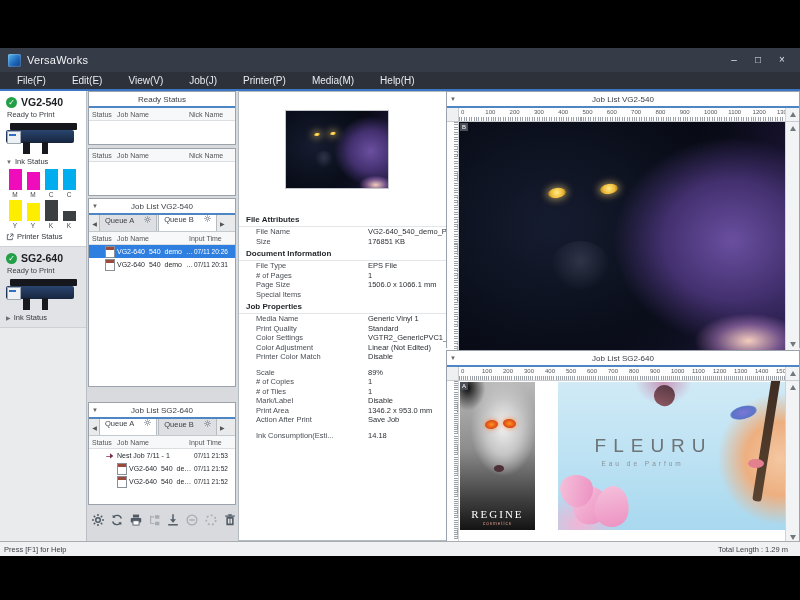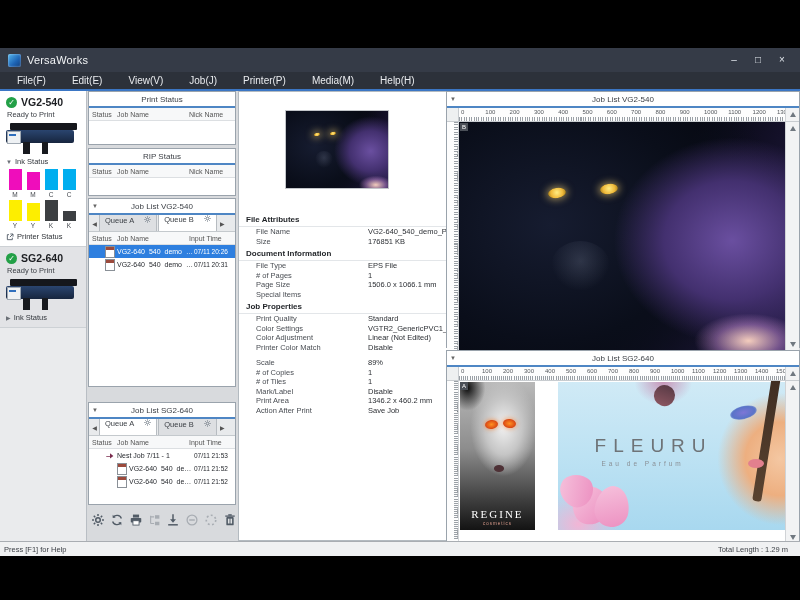--- a/index.html
+++ b/index.html
@@ -281,33 +281,30 @@
         <div class="ink-toggle">
           <span class="tri">▶</span>
           <span>Ink Status</span>
         </div>
       </div>
     </div>
 
     <div id="jobcol">
       <div class="panel" style="top:0;height:54px;">
         <div class="panel-hd">
-            <span>Print Status</span>
+            <span>Ready Status</span>
           </div>
         <div class="col-hd">
           <span class="c-status">Status</span>
           <span class="c-name">Job Name</span>
           <span class="c-right">Nick Name</span>
         </div>
       </div>
 
       <div class="panel" style="top:57px;height:48px;">
-        <div class="panel-hd">
-            <span>RIP Status</span>
-          </div>
         <div class="col-hd">
           <span class="c-status">Status</span>
           <span class="c-name">Job Name</span>
           <span class="c-right">Nick Name</span>
         </div>
       </div>
 
       <div class="panel" style="top:107px;height:189px;">
         <div class="panel-hd">
           <span class="collapse-icon">▼</span>
@@ -523,20 +520,24 @@
           <div class="detail-row">
             <span class="detail-label">Page Size</span>
             <span class="detail-value">1506.0 x 1066.1 mm</span>
           </div>
           <div class="detail-row">
             <span class="detail-label">Special Items</span>
             <span class="detail-value"></span>
           </div>
           <div class="detail-header">Job Properties</div>
           <div class="detail-row">
+            <span class="detail-label">Media Name</span>
+            <span class="detail-value">Generic Vinyl 1</span>
+          </div>
+          <div class="detail-row">
             <span class="detail-label">Print Quality</span>
             <span class="detail-value">Standard</span>
           </div>
           <div class="detail-row">
             <span class="detail-label">Color Settings</span>
             <span class="detail-value">VGTR2_GenericPVC1_900x600.icc</span>
           </div>
           <div class="detail-row">
             <span class="detail-label">Color Adjustment</span>
             <span class="detail-value">Linear (Not Edited)</span>
@@ -557,27 +558,31 @@
           <div class="detail-row">
             <span class="detail-label"># of Tiles</span>
             <span class="detail-value">1</span>
           </div>
           <div class="detail-row">
             <span class="detail-label">Mark/Label</span>
             <span class="detail-value">Disable</span>
           </div>
           <div class="detail-row">
             <span class="detail-label">Print Area</span>
-            <span class="detail-value">1346.2 x 460.2 mm</span>
+            <span class="detail-value">1346.2 x 953.0 mm</span>
           </div>
           <div class="detail-row">
             <span class="detail-label">Action After Print</span>
             <span class="detail-value">Save Job</span>
           </div>
           <div class="detail-spacer"></div>
+          <div class="detail-row">
+            <span class="detail-label">Ink Consumption(Esti...</span>
+            <span class="detail-value">14.18</span>
+          </div>
         </div>
     </div>
 
     <div id="rightcol">
 
       <div class="preview-panel" style="top:0;height:257px;">
         <div class="panel-hd">
           <span class="collapse-icon">▼</span>
           <span>Job List VG2-540</span>
         </div>

